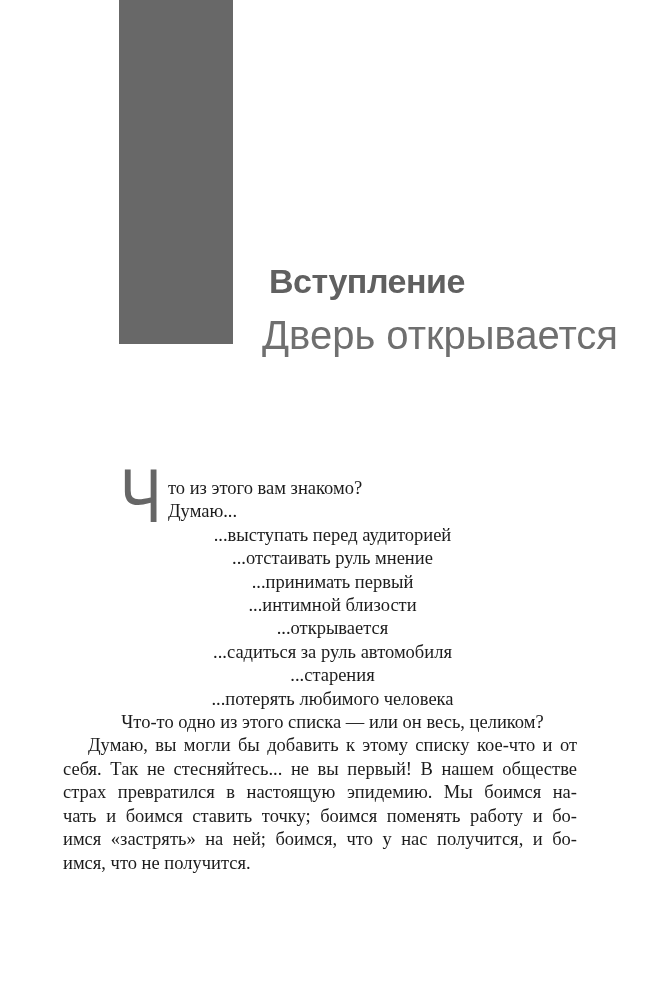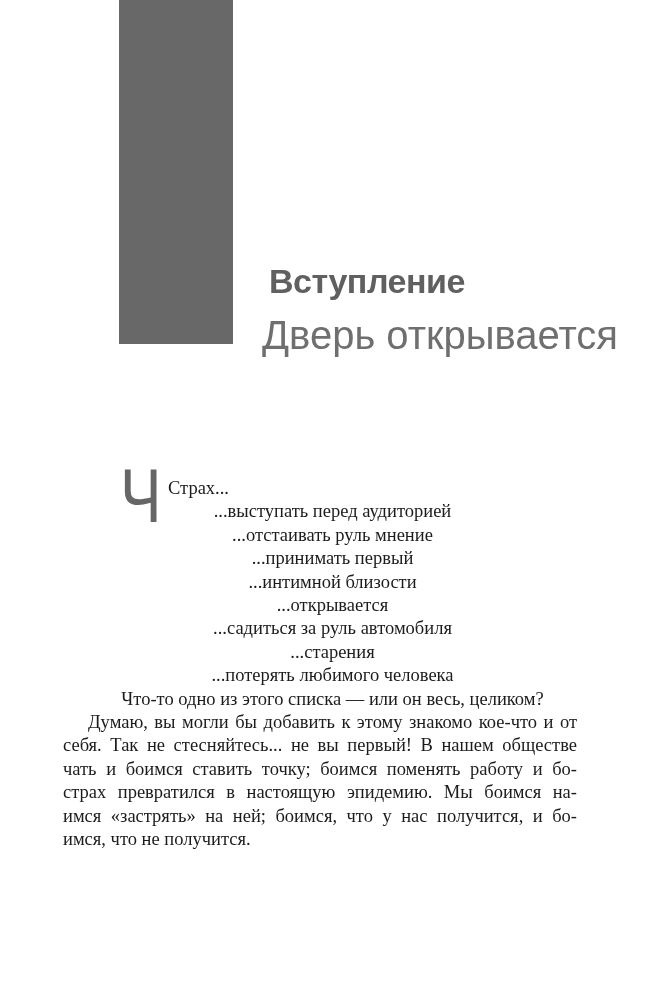--- a/index.html
+++ b/index.html
@@ -96,36 +96,37 @@
 
   <div class="chapter-title">Вступление</div>
 
   <div class="chapter-subtitle">Дверь открывается</div>
 
   <div class="body-text">
 
     <span class="drop-cap">Ч</span>
 
     <div class="opening">
-      <div class="line">Страх...</div>
+      <div class="line">то из этого вам знакомо?</div>
+      <div class="line">Думаю...</div>
     </div>
 
     <div class="line indent">...выступать перед аудиторией</div>
     <div class="line indent">...отстаивать руль мнение</div>
     <div class="line indent">...принимать первый</div>
     <div class="line indent">...интимной близости</div>
     <div class="line indent">...открывается</div>
     <div class="line indent">...садиться за руль автомобиля</div>
     <div class="line indent">...старения</div>
     <div class="line indent">...потерять любимого человека</div>
 
     <div class="line indent">Что-то одно из этого списка — или он весь, целиком?</div>
 
-    <div class="line j indent">Думаю, вы могли бы добавить к этому знакомо кое-что и от</div>
+    <div class="line j indent">Думаю, вы могли бы добавить к этому списку кое-что и от</div>
     <div class="line j">себя. Так не стесняйтесь... не вы первый! В нашем обществе</div>
+    <div class="line j">страх превратился в настоящую эпидемию. Мы боимся на-</div>
     <div class="line j">чать и боимся ставить точку; боимся поменять работу и бо-</div>
-    <div class="line j">страх превратился в настоящую эпидемию. Мы боимся на-</div>
     <div class="line j">имся «застрять» на ней; боимся, что у нас получится, и бо-</div>
     <div class="line">имся, что не получится.</div>
 
   </div>
 
 </div>
 
 </body></html>

